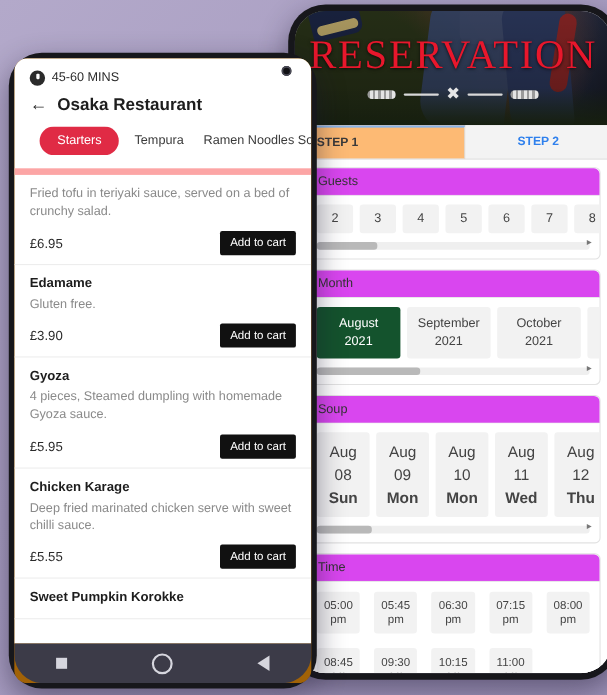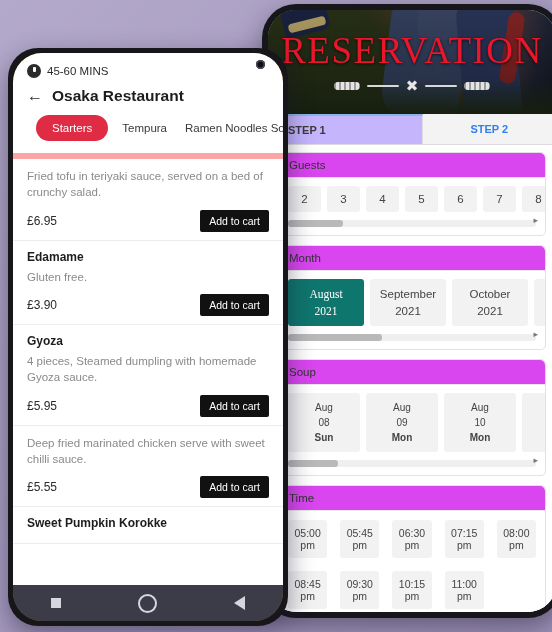--- a/index.html
+++ b/index.html
@@ -50,46 +50,46 @@
             justify-content:center;gap:7px;}
   .orn-line{width:32px;height:2px;background:#d8d8d8;border-radius:1px;}
   .orn-bead{width:26px;height:8px;border-radius:5px;background:#cfcfcf;
             background-image:repeating-linear-gradient(90deg,#9a9a9a 0 2px,#e4e4e4 2px 5px);}
   .orn-cut{color:#e6e6e6;font-size:15px;line-height:1;}
 
   .res-body{position:absolute;left:0;right:0;top:104px;bottom:0;background:#fff;}
   .step-tabs{display:flex;height:30px;border-bottom:1px solid #dcdcdc;background:#f3f3f3;}
   .step-tab{flex:1;display:flex;align-items:center;padding-left:20px;font-size:11px;
             font-weight:bold;color:#2f80ed;background:#f3f3f3;cursor:pointer;}
-  .step-tab.active{background:#c4b5fd;color:#3a3a3a;border-top:2px solid #8ab4e8;
+  .step-tab.active{background:#fdba74;color:#3a3a3a;border-top:2px solid #8ab4e8;
                    border-right:1px solid #dcdcdc;}
   .step-tab.t2{justify-content:center;padding-left:0;}
 
   .res-scroll{position:absolute;left:0;right:0;top:30px;bottom:0;padding:8px 10px 0 10px;
               box-sizing:border-box;overflow:hidden;}
   .panel{border:1px solid #e2e2e2;border-radius:5px;margin-bottom:9px;background:#fff;}
   .panel-head{background:#d946ef;border-bottom:1px solid #e8e8e8;padding:6px 10px;
               font-size:11.5px;color:#333;border-radius:5px 5px 0 0;}
   .chip-row{display:flex;gap:6px;padding:8px 9px 4px 9px;overflow:hidden;}
   .chip{background:#f2f2f2;border-radius:3px;text-align:center;color:#444;flex:none;}
   .chip.guest{min-width:25px;padding:7px 4px;font-size:11.5px;}
   .chip.month{min-width:64px;padding:7px 6px;font-size:11.5px;line-height:1.45;}
-  .chip.month.sel{background:#0f766e;color:#fff;font-family:Liberation Serif, serif;}
-  .chip.day{min-width:38px;padding:7px 17px;font-size:10px;line-height:1.5;}
+  .chip.month.sel{background:#14532d;color:#fff;}
+  .chip.day{min-width:38px;padding:7px 5px;font-size:14px;line-height:1.5;}
   .chip.day b{font-weight:bold;display:block;}
   .sbar{height:7px;margin:4px 9px 8px 9px;background:#efefef;border-radius:3px;position:relative;}
   .sbar i{position:absolute;left:0;top:0;bottom:0;background:#b9b9b9;border-radius:3px;display:block;}
   .sbar:after{content:"\25B8";position:absolute;right:-2px;top:-5px;font-size:9px;color:#777;}
   .time-grid{display:grid;grid-template-columns:repeat(5,1fr);gap:13px;padding:9px;}
   .tslot{background:#f2f2f2;border-radius:3px;padding:7px 2px;font-size:10.5px;color:#444;
          text-align:center;}
 
   
   #phone-left{left:8px;top:48px;width:280px;height:578px;border-radius:30px;}
-  #phone-left .bezel{inset:5px;border-radius:29px;background:#a16207;}
+  #phone-left .bezel{inset:5px;border-radius:12px;background:#a16207;}
   #phone-left .screen{bottom:36px;background:#fff;}
   .notch-dot{position:absolute;right:18px;top:7px;width:9px;height:9px;border-radius:50%;
              background:#101014;box-shadow:inset 0 0 0 1.5px #4b4b57;z-index:5;}
   .eta{display:flex;align-items:center;gap:6px;padding:11px 14px 3px 14px;}
   .clock-ico{width:14px;height:14px;border-radius:50%;background:#2b2b2b;position:relative;flex:none;}
   .clock-ico:after{content:"";position:absolute;left:5.5px;top:3px;width:3px;height:5px;
                    background:#fff;border-radius:1px;}
   .eta-txt{font-size:11.5px;color:#2b2b2b;}
   .rest-head{display:flex;align-items:center;gap:9px;padding:6px 14px 10px 14px;}
   .back-arrow{font-size:16px;color:#2b2b2b;line-height:1;cursor:pointer;}
@@ -296,20 +296,21 @@
           <div class="mi">
             <div class="mi-name">Gyoza</div>
             <div class="mi-desc">4 pieces, Steamed dumpling with homemade Gyoza sauce.</div>
             <div class="mi-foot">
               <span class="mi-price">£5.95</span>
               <button class="cart-btn">Add to cart</button>
             </div>
           </div>
 
           <div class="mi">
+            <div class="mi-name">Chicken Karage</div>
             <div class="mi-desc">Deep fried marinated chicken serve with sweet chilli sauce.</div>
             <div class="mi-foot">
               <span class="mi-price">£5.55</span>
               <button class="cart-btn">Add to cart</button>
             </div>
           </div>
 
           <div class="mi">
             <div class="mi-name">Sweet Pumpkin Korokke</div>
 

